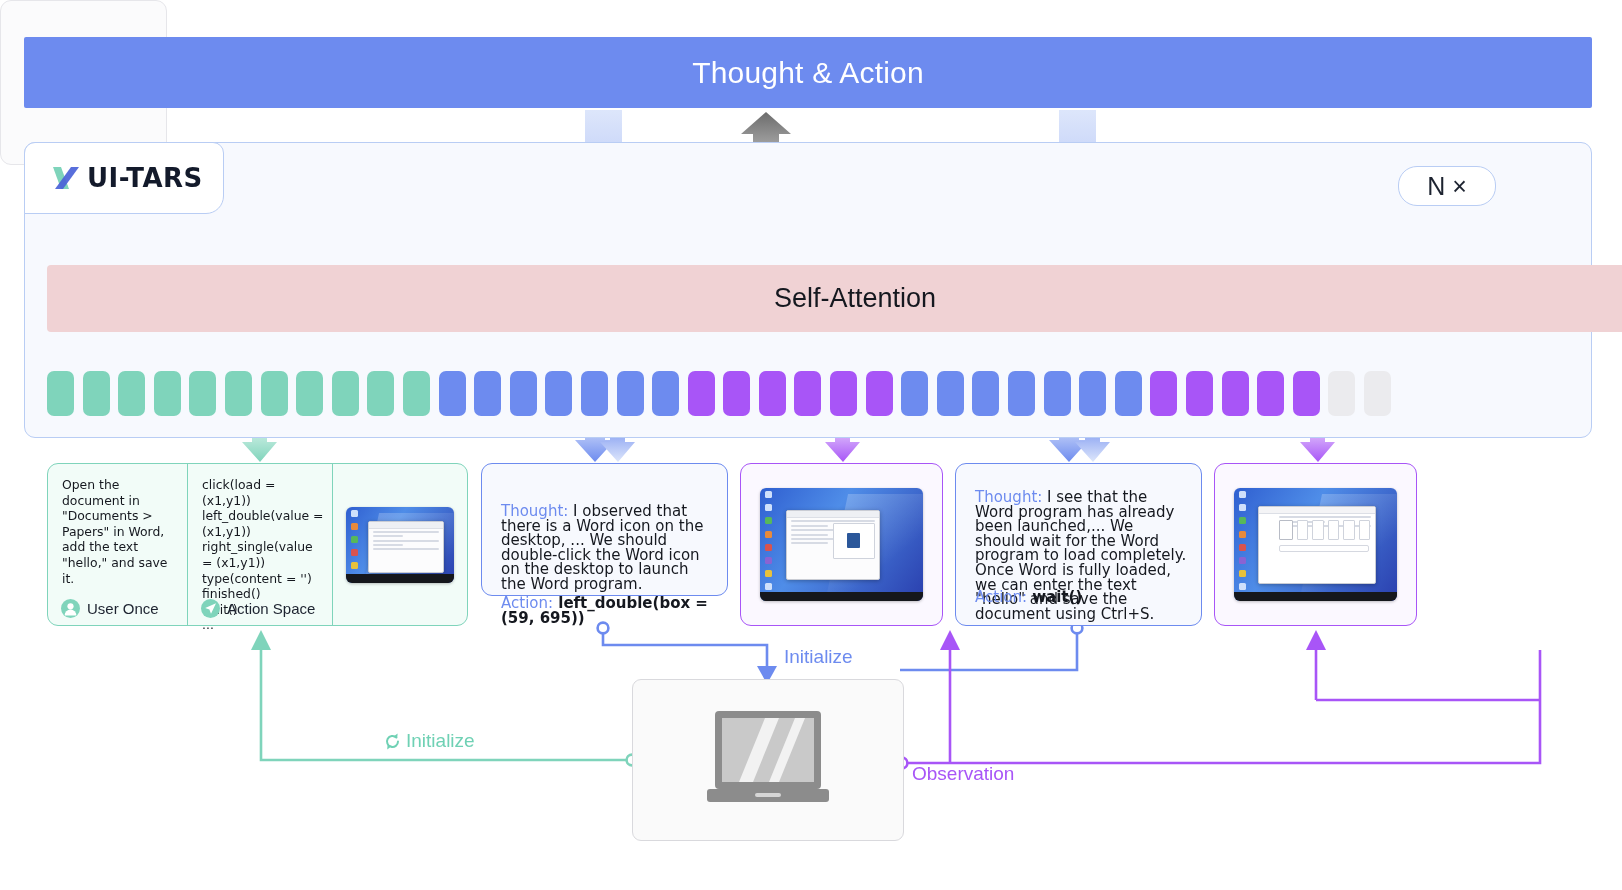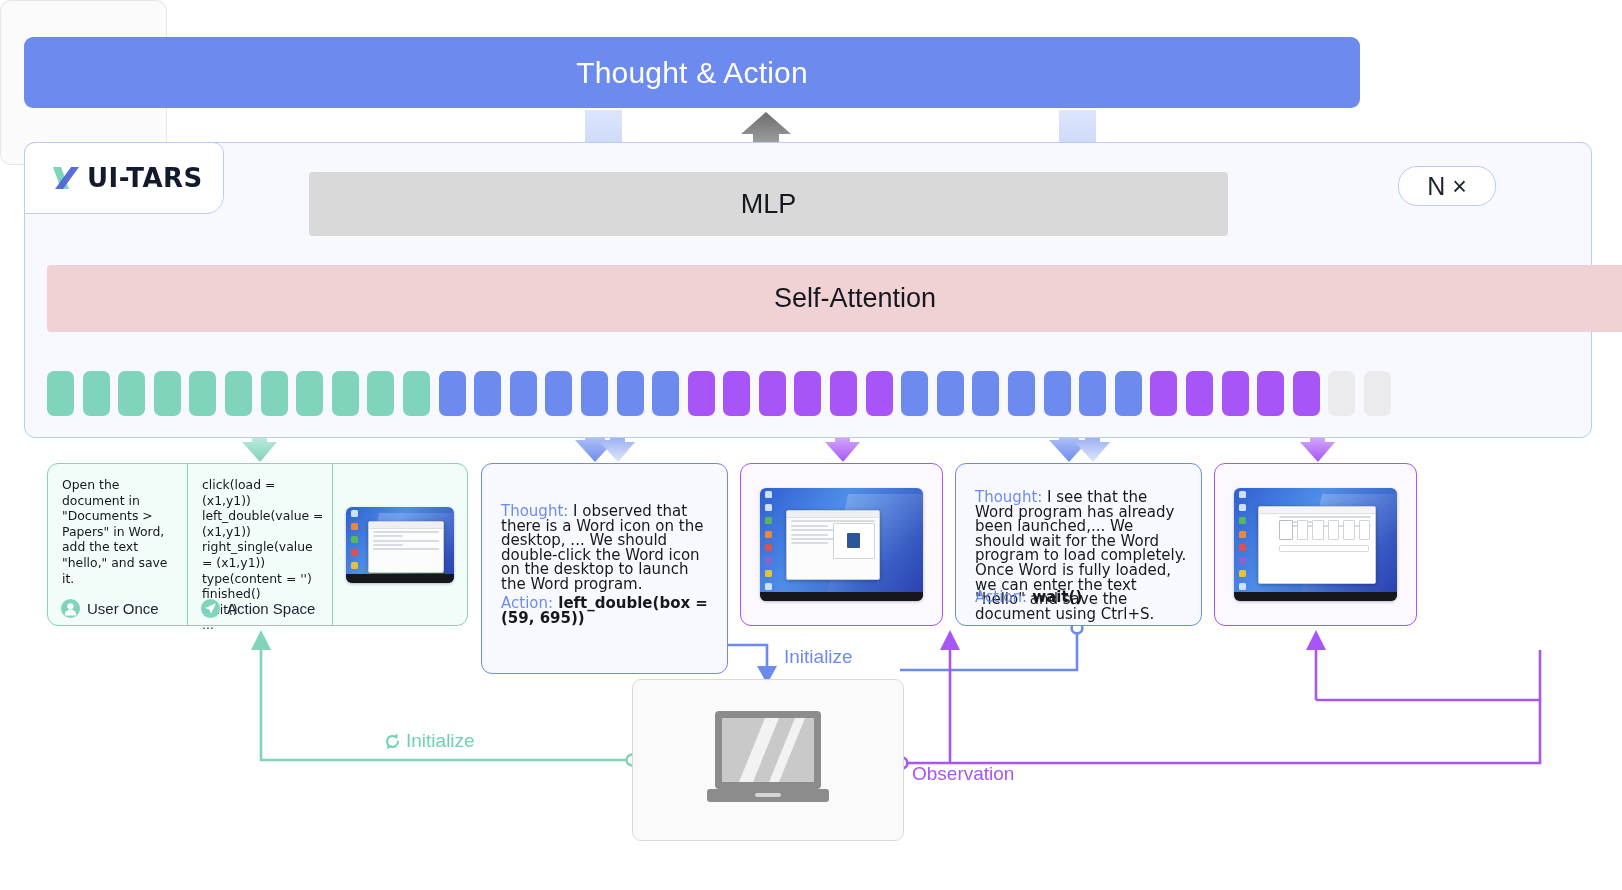--- a/index.html
+++ b/index.html
@@ -3,22 +3,22 @@
 <meta charset="utf-8">
 <style>
   html,body{margin:0;padding:0;background:#ffffff;}
   body{width:1622px;height:890px;position:relative;overflow:hidden;
        font-family:"Liberation Sans", sans-serif;color:#1d2330;}
 
   .canvas{position:absolute;left:0;top:0;width:1622px;height:890px;}
 
   
   #thought-action-banner{
-    position:absolute;left:24px;top:37px;width:1336px;height:71px;
-    background:#6d8bef;border-radius:9px;
+    position:absolute;left:24px;top:37px;width:1568px;height:71px;
+    background:#6d8bef;border-radius:2px;
     display:flex;align-items:center;justify-content:center;
   }
   #thought-action-banner .label{
     color:#ffffff;font-size:30px;letter-spacing:.2px;
   }
 
   
   #model-card{
     position:absolute;left:24px;top:142px;width:1566px;height:294px;
     background:#f7f9fe;border:1.4px solid #b9cdf4;border-radius:11px;
@@ -81,21 +81,21 @@
   .uq-footer{
     position:absolute;left:13px;bottom:7px;display:flex;align-items:center;gap:7px;
   }
   .uq-footer .ficon{width:19px;height:19px;border-radius:50%;background:#7fd4bb;
       display:flex;align-items:center;justify-content:center;flex:none;}
   .uq-footer .flabel{font-size:15px;color:#1d2330;}
 
   .ta-box{
     background:#f7f9fe;border:1.6px solid #6d8bef;
   }
-  #thought-box-1{left:481px;top:463px;width:247px;height:211px;}
+  #thought-box-1{left:481px;top:463px;width:247px;height:133px;}
   #thought-box-2{left:955px;top:463px;width:247px;height:163px;}
   .ta-text{
     position:absolute;left:19px;right:14px;top:0;
     font-size:15px;line-height:14.6px;color:#15181f;
     font-family:"DejaVu Sans", sans-serif;
   }
   .ta-kw{color:#6d8bef;}
   .ta-action{font-weight:bold;}
 
   .shot-box{
@@ -268,23 +268,20 @@
         <path d="M22 6 L30 6 L14 28 L6 28 Z" fill="#4a62d8" opacity=".92"></path>
       </svg>
     </span>
     <span class="wordmark">UI-TARS</span>
   </div>
 
   <div id="n-times-badge">
     <span class="txt">N ×</span>
   </div>
 
-  <div id="mlp-block">
-    <span class="label">MLP</span>
-  </div>
 
   <div id="self-attention-block">
     <span class="label">Self-Attention</span>
   </div>
 
   <div id="token-strip">
       <div class="token" style="background: rgb(127, 212, 187);"></div>
       <div class="token" style="background: rgb(127, 212, 187);"></div>
       <div class="token" style="background: rgb(127, 212, 187);"></div>
       <div class="token" style="background: rgb(127, 212, 187);"></div>

